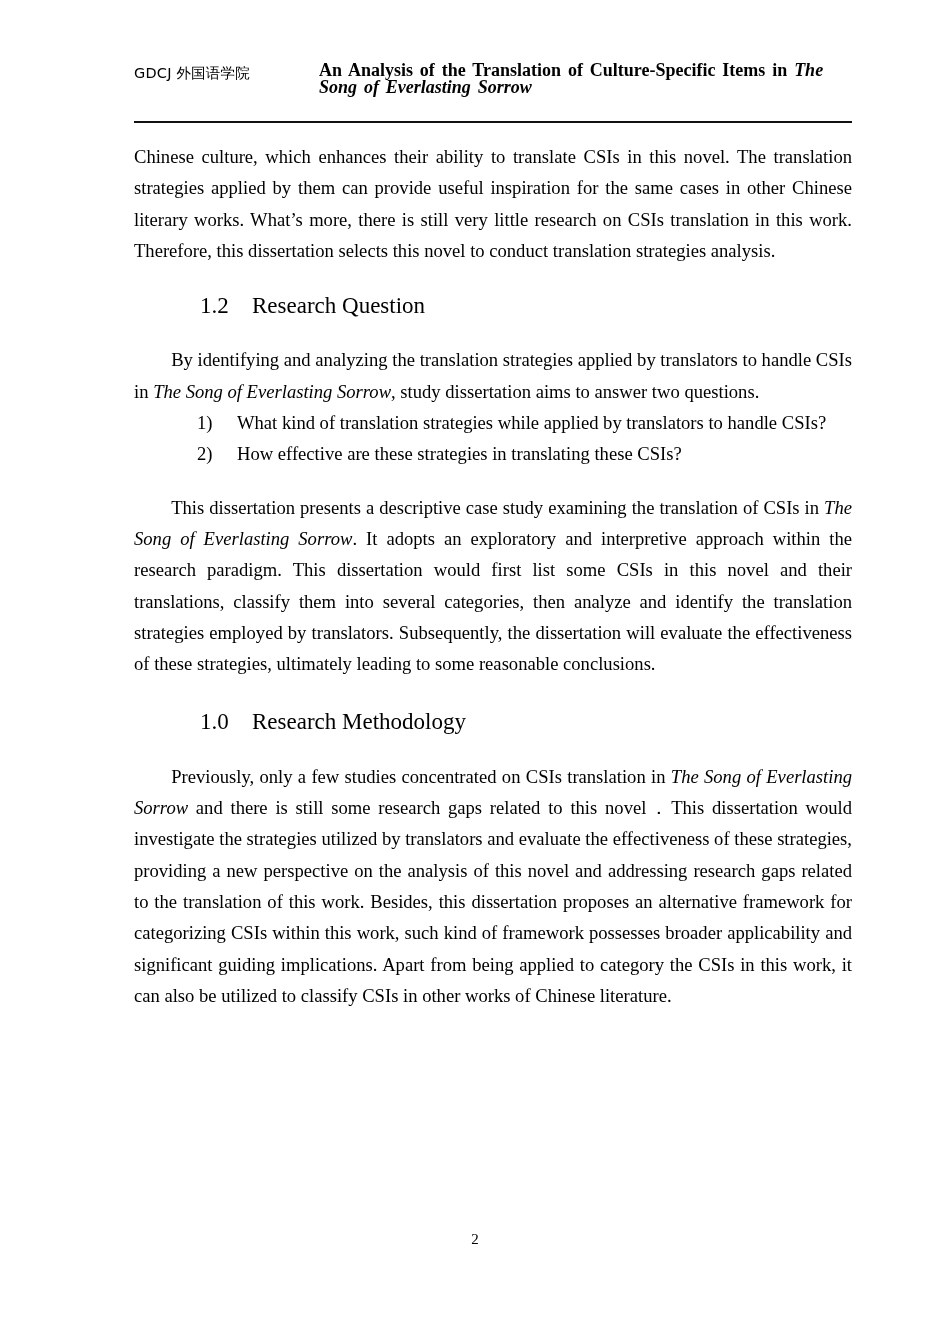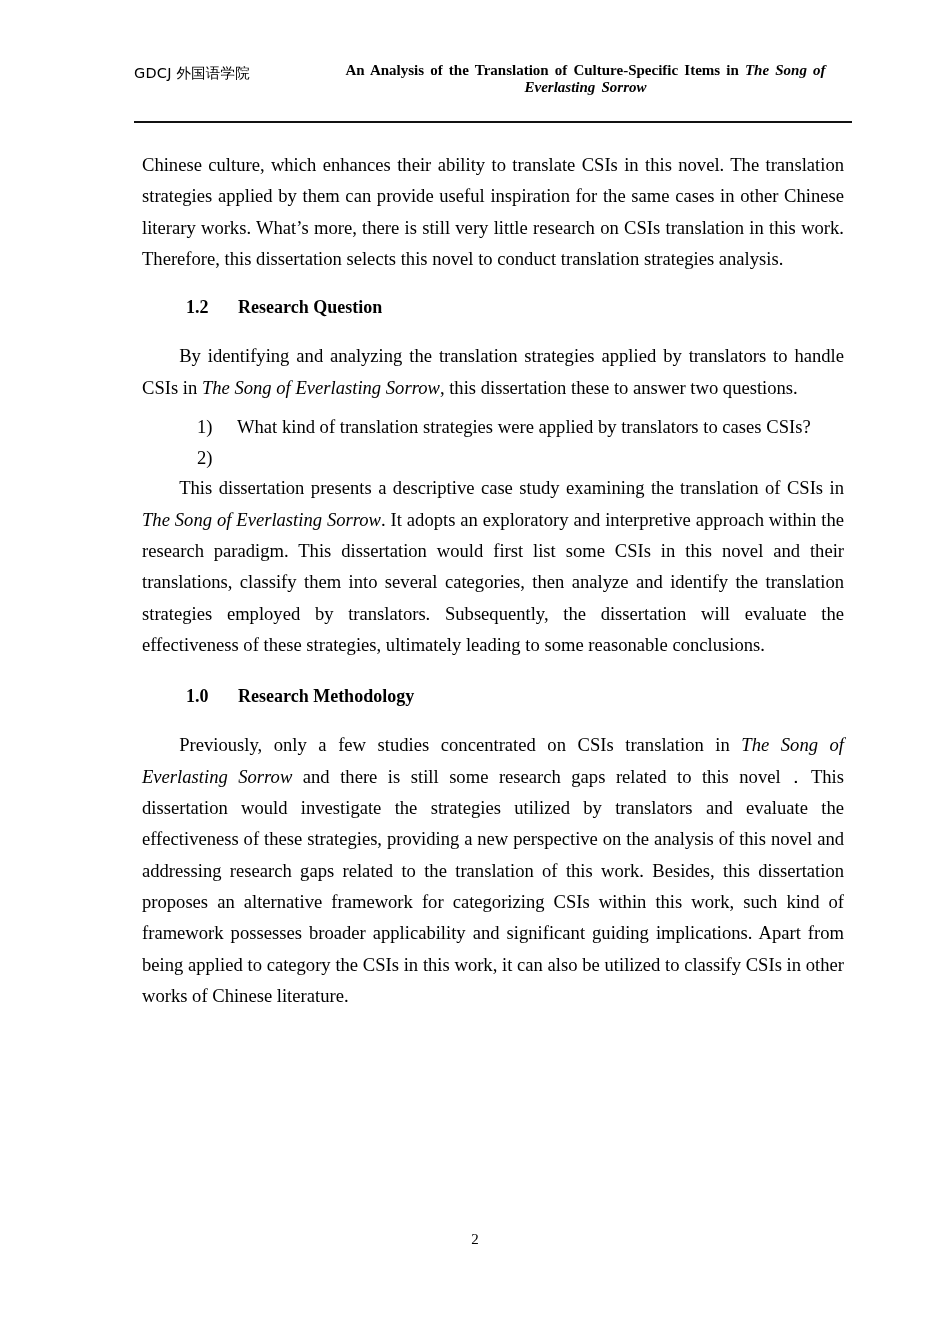--- a/index.html
+++ b/index.html
@@ -37,24 +37,23 @@
     font-size: 14.5px;
     font-weight: 400;
     letter-spacing: 0.2px;
     white-space: nowrap;
     padding-top: 2px;
     flex: 0 0 auto;
     width: 185px;
   }
   .header-title {
     flex: 1 1 auto;
-    font-size: 15px;
+    font-size: 18px;
     font-weight: bold;
     line-height: 17px;
-    text-align: center;
     word-spacing: 2.4px;
   }
   .header-title .bi {
     font-style: italic;
     font-weight: bold;
   }
   .header-rule {
     position: absolute;
     left: 134px;
     top: 121px;
@@ -65,39 +64,39 @@
 
   
   .content {
     position: absolute;
     left: 134px;
     top: 141px;
     width: 718px;
   }
 
   p.body {
-    margin: 8px;
+    margin: 0;
     font-size: 18.6px;
     line-height: 31.3px;
     text-align: justify;
     text-justify: inter-word;
     text-align-last: left;
     hyphens: none;
   }
   p.body.indent {
     text-indent: 2em;
   }
   p.body .it {
     font-style: italic;
   }
 
   h2.section {
-    margin: 0;
-    font-size: 18px;
-    font-weight: 700;
+    margin: 14px;
+    font-size: 23px;
+    font-weight: 400;
     line-height: 31.3px;
     padding-left: 52px;
     white-space: nowrap;
   }
   h2.section .num {
     display: inline-block;
     min-width: 52px;
   }
 
   
@@ -150,25 +149,25 @@
   <div class="content">
 
     <p class="body">Chinese culture, which enhances their ability to translate CSIs in this novel. The translation strategies applied by them can provide useful inspiration for the same cases in other Chinese literary works. What’s more, there is still very little research on CSIs translation in this work. Therefore, this dissertation selects this novel to conduct translation strategies analysis.</p>
 
     <div class="sp-before-h"></div>
     <h2 class="section">
       <span class="num">1.2</span><span>Research Question</span>
     </h2>
     <div class="sp-after-h"></div>
 
-    <p class="body indent"><span>By identifying and analyzing the translation strategies applied by translators to handle CSIs in </span><span class="it">The Song of Everlasting Sorrow</span><span>, this dissertation these to answer two questions.</span></p>
+    <p class="body indent"><span>By identifying and analyzing the translation strategies applied by translators to handle CSIs in </span><span class="it">The Song of Everlasting Sorrow</span><span>, study dissertation aims to answer two questions.</span></p>
 
     <ol class="qlist">
-      <li><span class="marker">1)</span><span>What kind of translation strategies were applied by translators to cases CSIs?</span></li>
-      <li><span class="marker">2)</span></li>
+      <li><span class="marker">1)</span><span>What kind of translation strategies while applied by translators to handle CSIs?</span></li>
+      <li><span class="marker">2)</span><span>How effective are these strategies in translating these CSIs?</span></li>
     </ol>
 
 
     <div class="sp-before-h-lg"></div>
     <div class="sp-after-h"></div>
 
     <p class="body indent"><span>This dissertation presents a descriptive case study examining the translation of CSIs in </span><span class="it">The Song of Everlasting Sorrow</span><span>. It adopts an exploratory and interpretive approach within the research paradigm. This dissertation would first list some CSIs in this novel and their translations, classify them into several categories, then analyze and identify the translation strategies employed by translators. Subsequently, the dissertation will evaluate the effectiveness of these strategies, ultimately leading to some reasonable conclusions.</span></p>
 
     <div class="sp-before-h-lg"></div>
     <h2 class="section">

